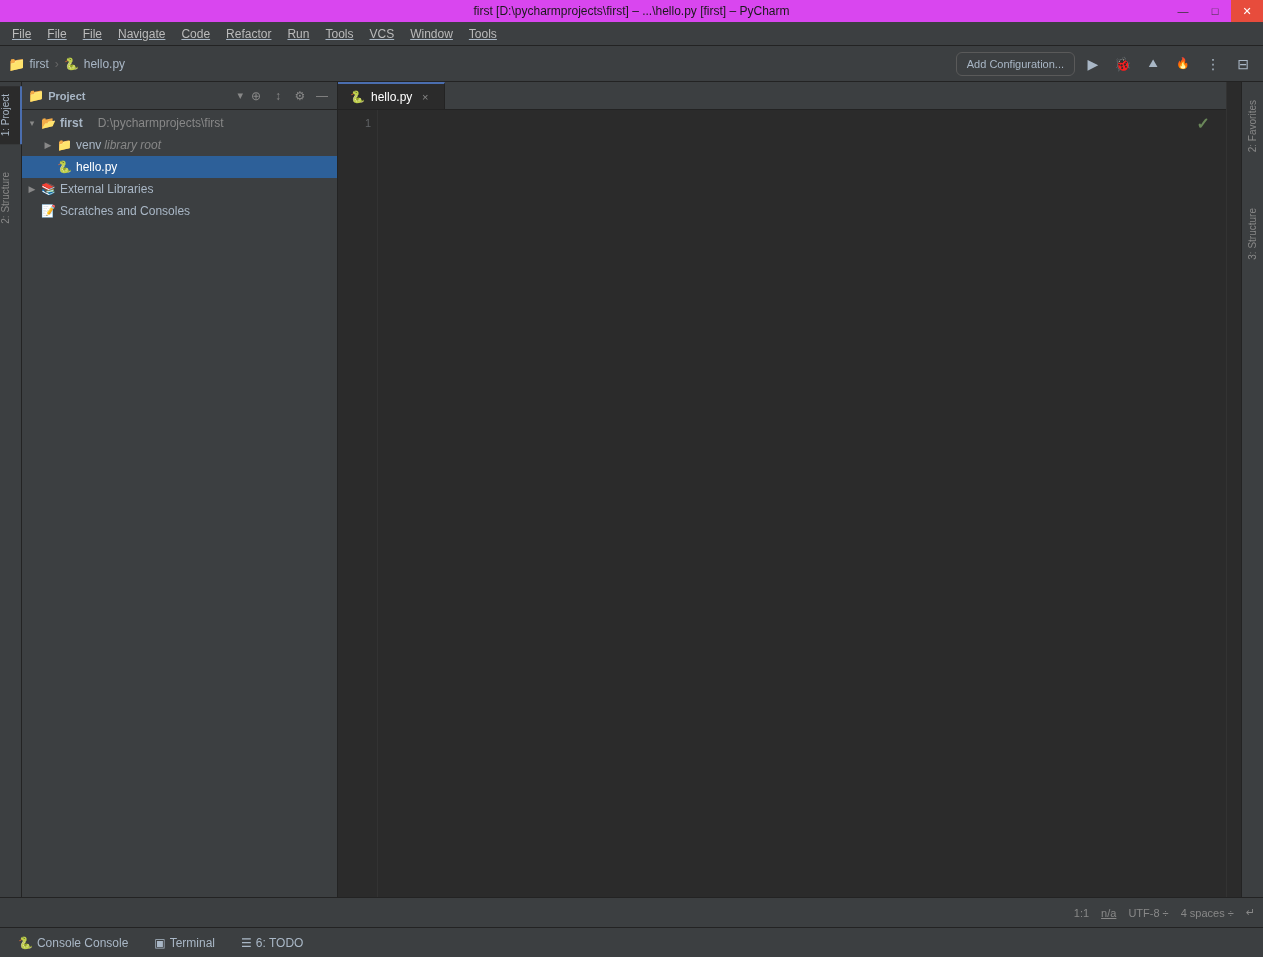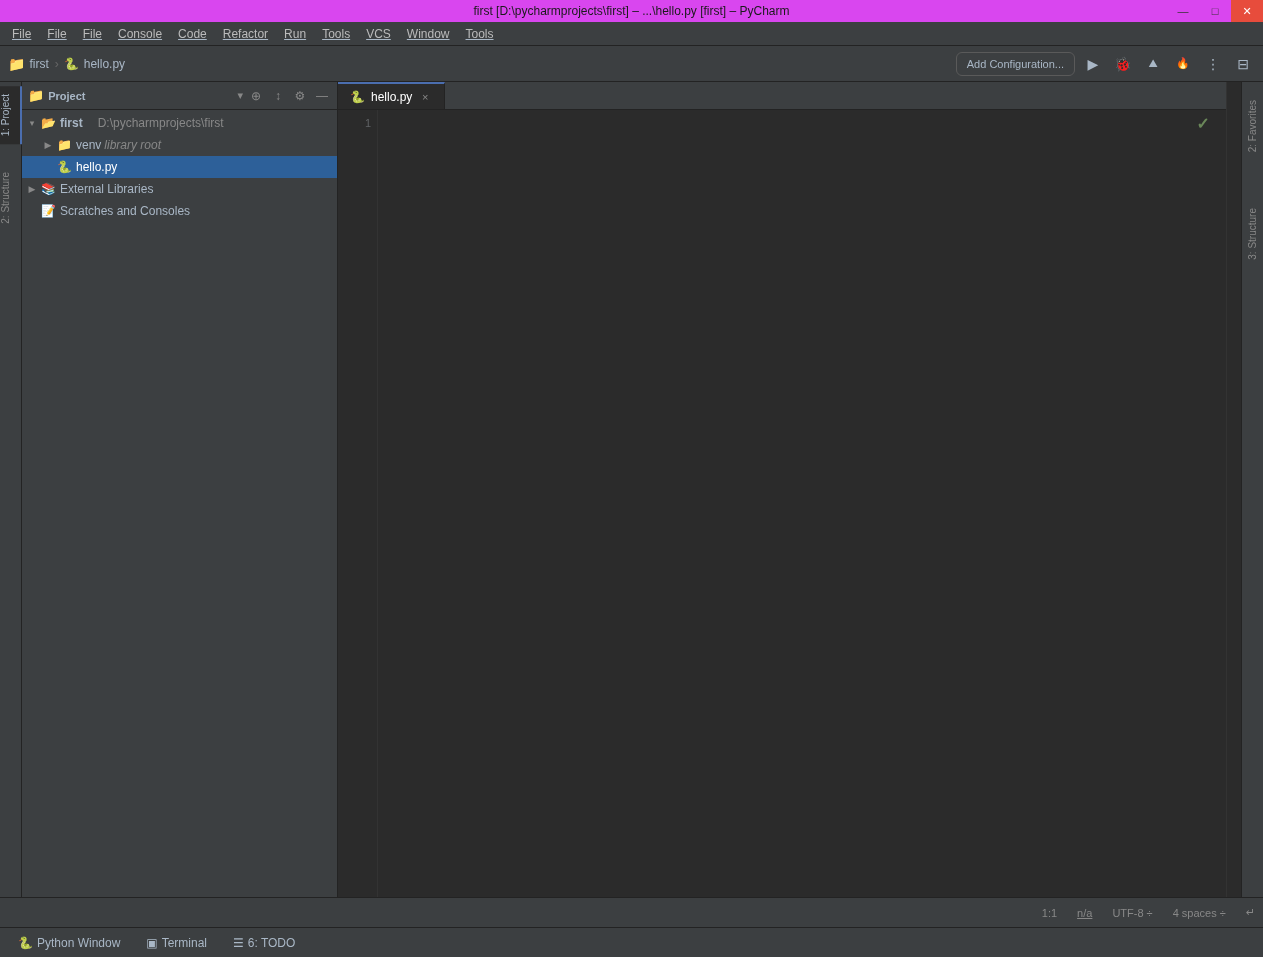--- a/index.html
+++ b/index.html
@@ -239,21 +239,21 @@
       background: #3c3f41;
       display: flex;
       align-items: center;
       padding: 0 8px;
       border-top: 1px solid #232323;
       font-size: 11px;
       color: #888;
       gap: 12px;
     }
     .status-left { display: flex; align-items: center; gap: 8px; flex: 1; }
-    .status-right { display: flex; align-items: center; gap: 20px; }
+    .status-right { display: flex; align-items: center; gap: 12px; }
     .status-item { cursor: pointer; }
 
     
     #bottom-bar {
       height: 30px;
       background: #3c3f41;
       display: flex;
       align-items: center;
       padding: 0 8px;
       border-top: 1px solid #232323;
@@ -286,21 +286,21 @@
     <div class="win-btn close">
       <span>✕</span>
     </div>
   </div>
 </div>
 
 <div id="menu-bar">
   <span class="menu-item">File</span>
   <span class="menu-item">File</span>
   <span class="menu-item">File</span>
-  <span class="menu-item">Console</span>
+  <span class="menu-item">Navigate</span>
   <span class="menu-item">Code</span>
   <span class="menu-item">Refactor</span>
   <span class="menu-item">Run</span>
   <span class="menu-item">Tools</span>
   <span class="menu-item">VCS</span>
   <span class="menu-item">Window</span>
   <span class="menu-item">Tools</span>
 </div>
 
 <div id="toolbar">
@@ -415,21 +415,21 @@
     <span class="status-item" style="color:#888;text-decoration:underline;">n/a</span>
     <span class="status-item">UTF-8 ÷</span>
     <span class="status-item">4 spaces ÷</span>
     <span class="status-item">↵</span>
   </div>
 </div>
 
 <div id="bottom-bar">
   <div class="bottom-tab">
     <span class="bottom-tab-icon">🐍</span>
-    <span>Python Window</span>
+    <span>Console Console</span>
   </div>
   <div class="bottom-tab">
     <span class="bottom-tab-icon">▣</span>
     <span>Terminal</span>
   </div>
   <div class="bottom-tab">
     <span class="bottom-tab-icon">☰</span>
     <span>6: TODO</span>
   </div>
 </div>

